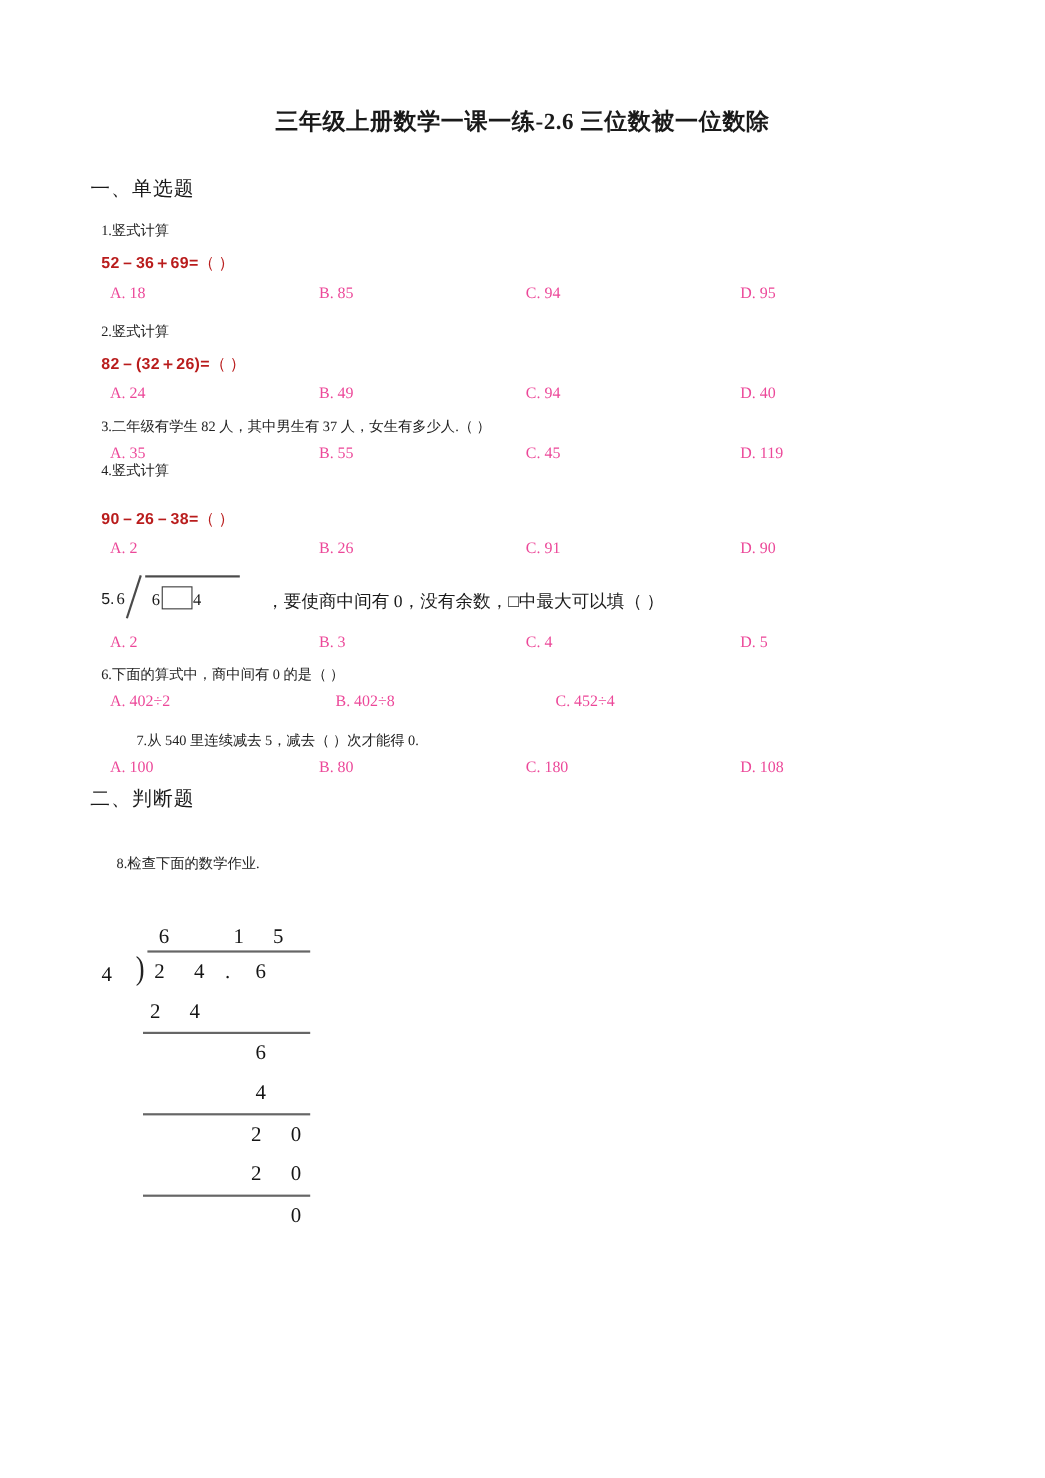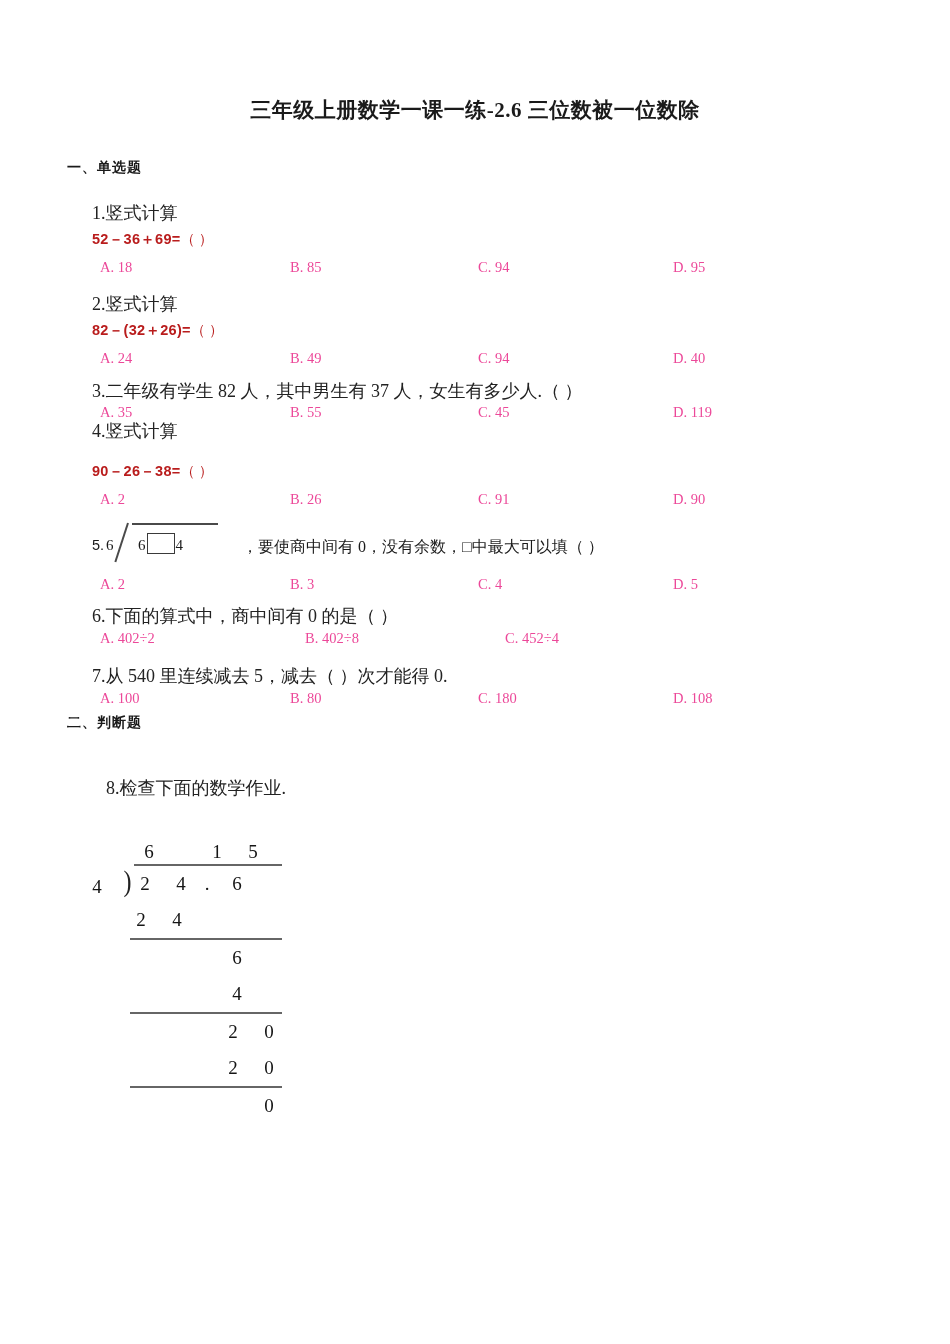--- a/index.html
+++ b/index.html
@@ -30,34 +30,34 @@
     text-align: center;
     font-size: 21px;
     font-weight: bold;
     letter-spacing: 0.5px;
     font-family: "Liberation Serif", "DejaVu Serif", serif;
   }
 
   
   .section-heading {
     position: absolute;
-    left: 67px;
-    font-size: 14px;
-    font-weight: bold;
+    left: 82px;
+    font-size: 18px;
+    font-weight: normal;
     letter-spacing: 1px;
     font-family: "Liberation Serif", "DejaVu Serif", serif;
   }
   #sec1 { top: 159px; }
   #sec2 { top: 714px; }
 
   
   .qline {
     position: absolute;
     left: 92px;
-    font-size: 18px;
+    font-size: 13px;
     white-space: nowrap;
     font-family: "Liberation Serif", "DejaVu Serif", serif;
     color: #222;
   }
   .eqline {
     position: absolute;
     left: 92px;
     font-size: 14.5px;
     white-space: nowrap;
     font-family: "Liberation Sans", "DejaVu Sans", sans-serif;
@@ -274,21 +274,21 @@
     <span class="opt opt-d">D. 5</span>
   </div>
 
   <div class="qline" style="top:604px;">6.下面的算式中，商中间有 0 的是（    ）</div>
   <div class="opt-row q6" style="top:630px;">
     <span class="opt opt-a">A. 402÷2</span>
     <span class="opt opt-b">B. 402÷8</span>
     <span class="opt opt-c">C. 452÷4</span>
   </div>
 
-  <div class="qline" style="top:664px;">7.从 540 里连续减去 5，减去（    ）次才能得 0.</div>
+  <div class="qline" style="top:664px;margin-left:32px;">7.从 540 里连续减去 5，减去（    ）次才能得 0.</div>
   <div class="opt-row" style="top:690px;">
     <span class="opt opt-a">A. 100</span>
     <span class="opt opt-b">B. 80</span>
     <span class="opt opt-c">C. 180</span>
     <span class="opt opt-d">D. 108</span>
   </div>
 
   <div class="section-heading" id="sec2">二、判断题</div>
 
   <div class="qline" style="top:776px;margin-left:14px;">8.检查下面的数学作业.</div>

